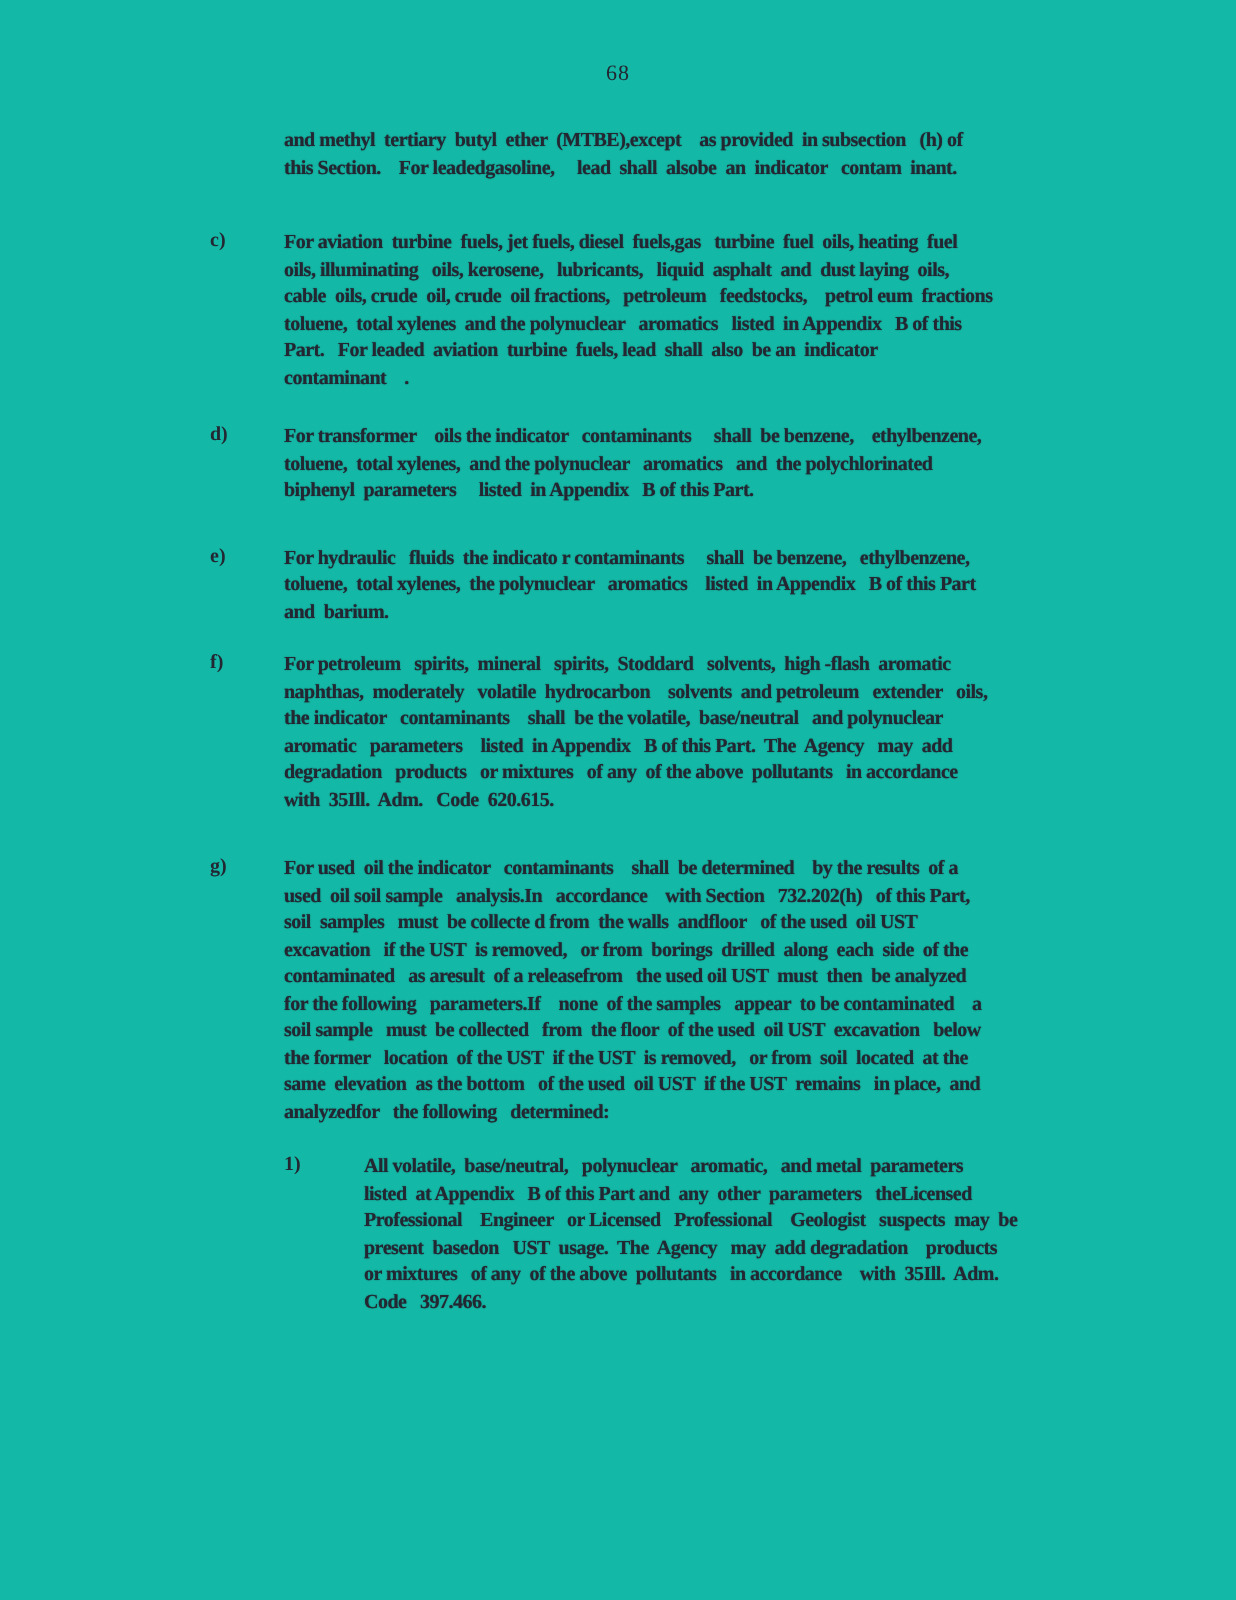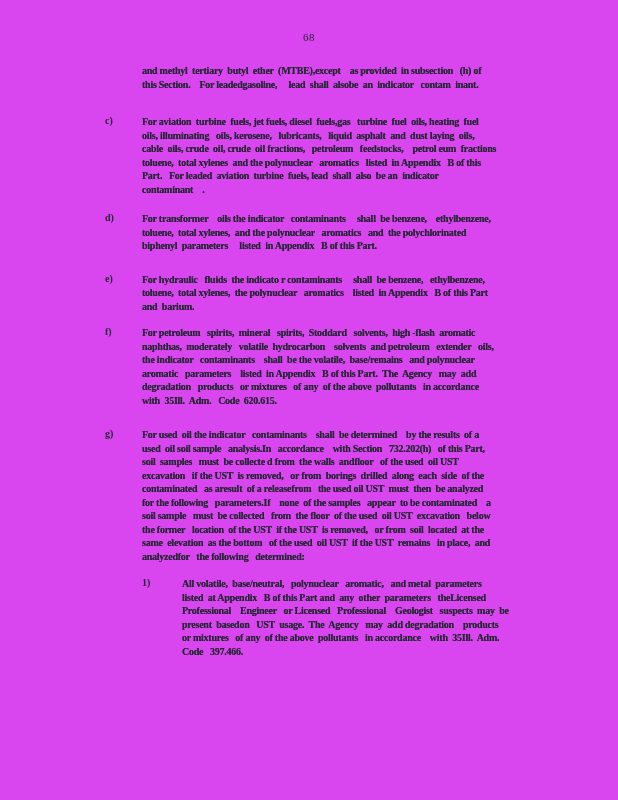--- a/index.html
+++ b/index.html
@@ -4,21 +4,21 @@
 <style>
   html, body {
     margin: 0;
     padding: 0;
     background: #ffffff;
   }
   .page {
     position: relative;
     width: 618px;
     height: 800px;
-    background: #d946ef;
+    background: #14b8a6;
     font-family: "Liberation Serif", "DejaVu Serif", serif;
     color: #232732;
     overflow: hidden;
   }
   .page-number {
     position: absolute;
     top: 31px;
     left: 0;
     width: 100%;
     text-align: center;
@@ -97,21 +97,21 @@
       <span class="sec-label">e)</span>
       <div class="ln">For hydraulic   fluids  the indicato r contaminants     shall  be benzene,   ethylbenzene,</div>
       <div class="ln">toluene,  total xylenes,  the polynuclear   aromatics    listed  in Appendix   B of this Part</div>
       <div class="ln">and  barium.</div>
     </div>
 
     <div class="block m-f">
       <span class="sec-label">f)</span>
       <div class="ln">For petroleum   spirits,  mineral   spirits,  Stoddard   solvents,  high -flash  aromatic</div>
       <div class="ln">naphthas,  moderately   volatile  hydrocarbon    solvents  and petroleum   extender   oils,</div>
-      <div class="ln">the indicator   contaminants    shall  be the volatile,  base/remains   and polynuclear</div>
+      <div class="ln">the indicator   contaminants    shall  be the volatile,  base/neutral   and polynuclear</div>
       <div class="ln">aromatic   parameters    listed  in Appendix   B of this Part.  The  Agency   may  add</div>
       <div class="ln">degradation   products   or mixtures   of any  of the above  pollutants   in accordance</div>
       <div class="ln">with  35Ill.  Adm.   Code  620.615.</div>
     </div>
 
     <div class="block m-g">
       <span class="sec-label">g)</span>
       <div class="ln">For used  oil the indicator   contaminants    shall  be determined    by the results  of a</div>
       <div class="ln">used  oil soil sample   analysis.In   accordance    with Section   732.202(h)   of this Part,</div>
       <div class="ln">soil  samples   must  be collecte d from  the walls  andfloor   of the used  oil UST</div>

